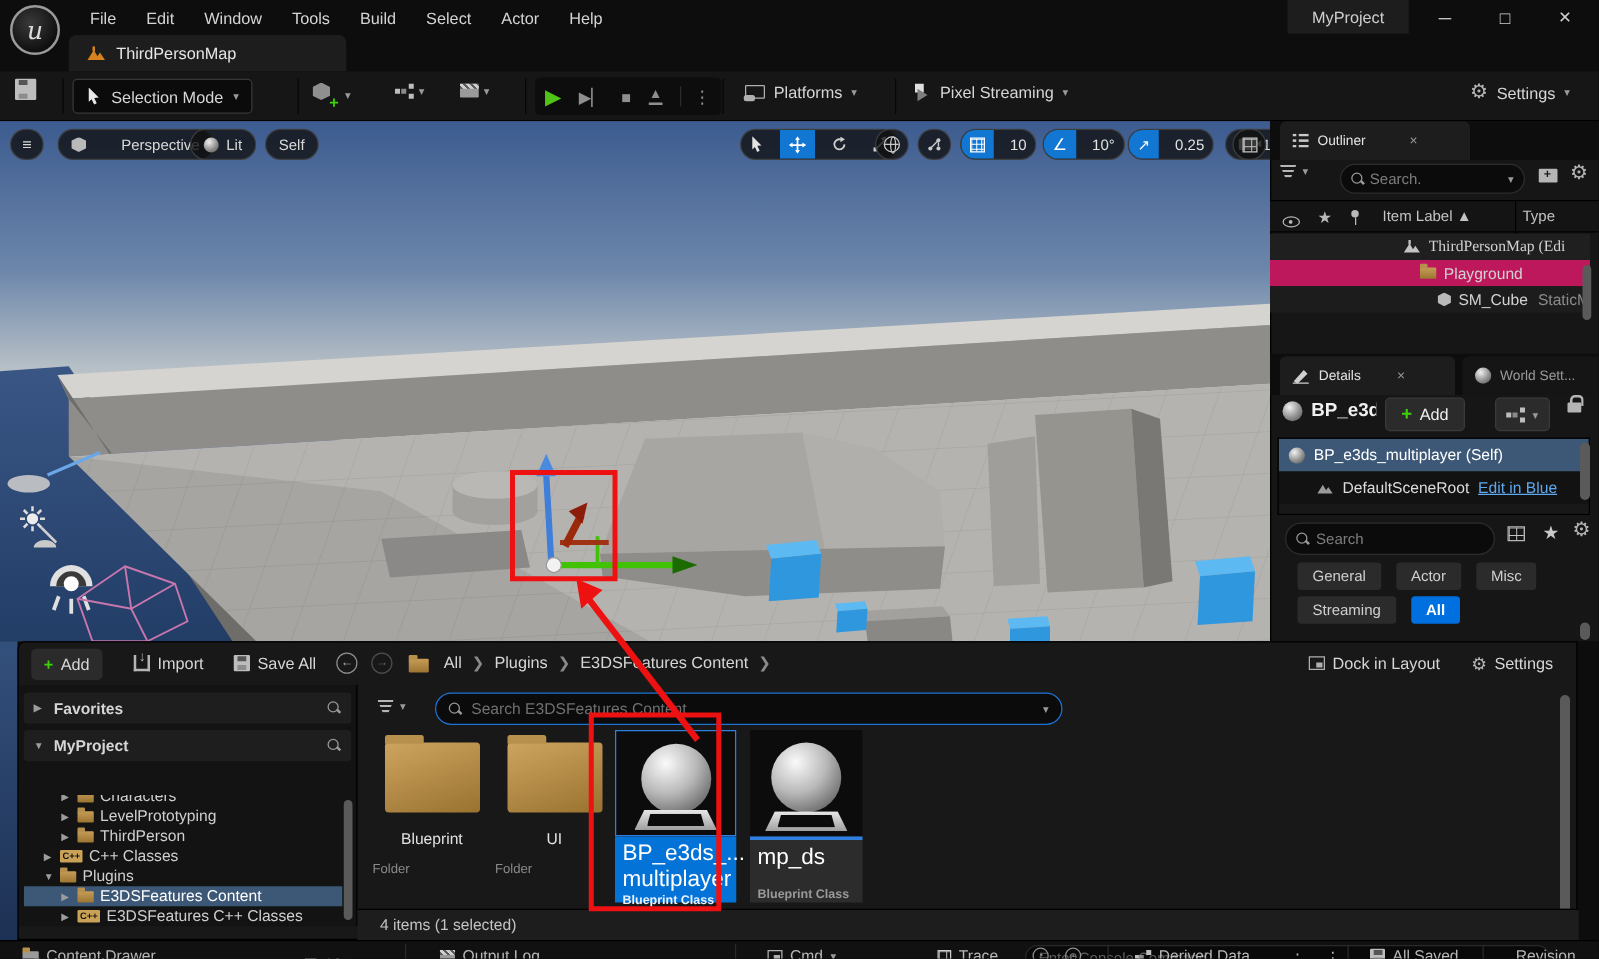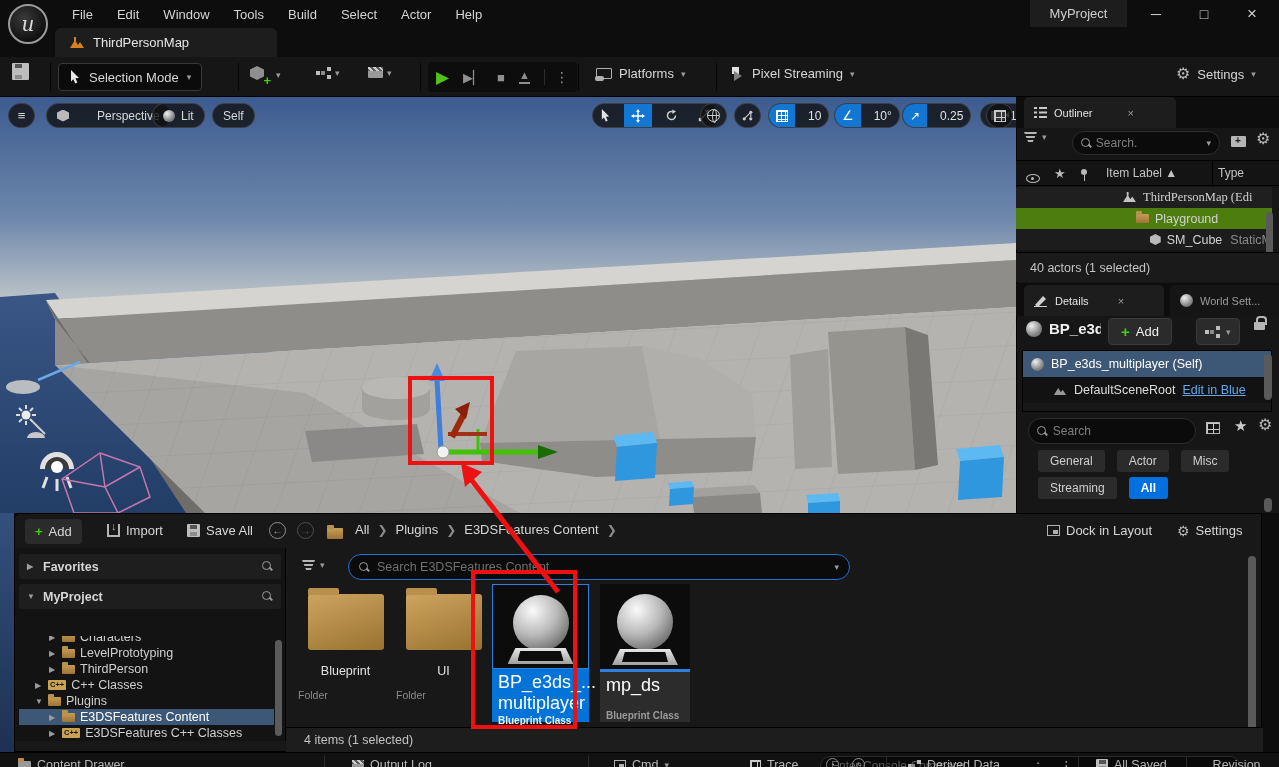--- a/index.html
+++ b/index.html
@@ -503,33 +503,30 @@
     <span class="abs" style="left:196px; top:0; width:1px; height:26px; background:#000;"></span>
   </div>
 
   <div class="outl-row" style="left:1016px; top:187px; background:#1f1f1f;font-family:Liberation Serif, serif;">
     <svg style="margin-left:106px;" width="15" height="11" viewBox="0 0 16 12">
         <path d="M1 11 L6 3 L9 8 L11 5 L15 11 Z" fill="#c3c3c3"></path>
         <rect x="5" y="0" width="2" height="4" fill="#c3c3c3"></rect>
       </svg>
     <span style="margin-left:6px; white-space:nowrap;">ThirdPersonMap (Edi</span>
   </div>
-  <div class="outl-row" style="left:1016px; top:208px; background:#4d7c0f;">
+  <div class="outl-row" style="left:1016px; top:208px; background:#be185d;">
     <span class="i-folder sm" style="margin-left:120px;"></span>
     <span style="margin-left:6px;">Playground</span>
   </div>
   <div class="outl-row" style="left:1016px; top:229px; background:#1c1c1c;">
     <span class="i-cube" style="margin-left:134px;"></span>
     <span style="margin-left:6px;">SM_Cube</span>
     <span style="margin-left:8px; color:#8a8a8a;">StaticM</span>
   </div>
   <div class="scroll-thumb" style="left:1266px; top:212px; width:7px; height:44px;"></div>
-  <div class="abs" style="left:1016px; top:252px; width:263px; height:30px; background:#1a1a1a; border-top:1px solid #000; display:flex; align-items:center;">
-    <span style="margin-left:14px; font-size:12.5px; color:#c3c3c3;">40 actors (1 selected)</span>
-  </div>
 
   <div class="tabstrip abs" style="left:1016px; top:283px; height:33px;"></div>
   <div class="ptab" style="left:1024px; top:285px; width:140px; height:31px;">
     <svg width="14" height="12" viewBox="0 0 14 12">
         <path d="M1 10 L9 1 L12 4 L4 12 Z" fill="#d0d0d0"></path>
         <rect x="0" y="11" width="13" height="1.5" fill="#d0d0d0"></rect>
       </svg>
     <span>Details</span>
     <span style="margin-left:22px; color:#9a9a9a;">×</span>
   </div>

